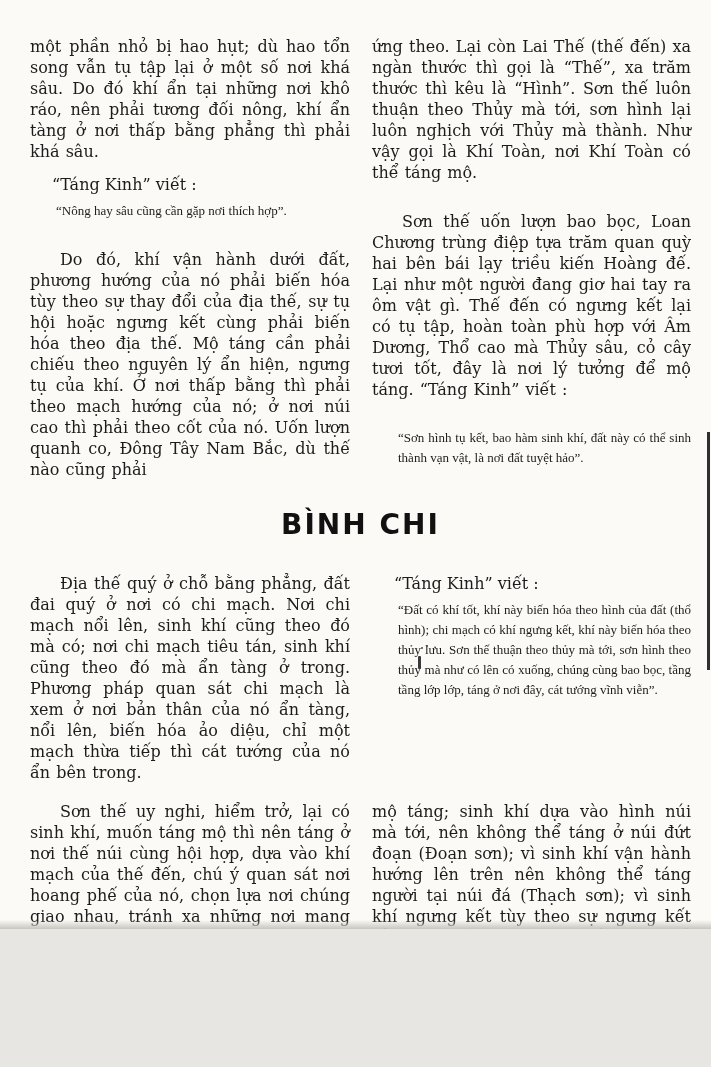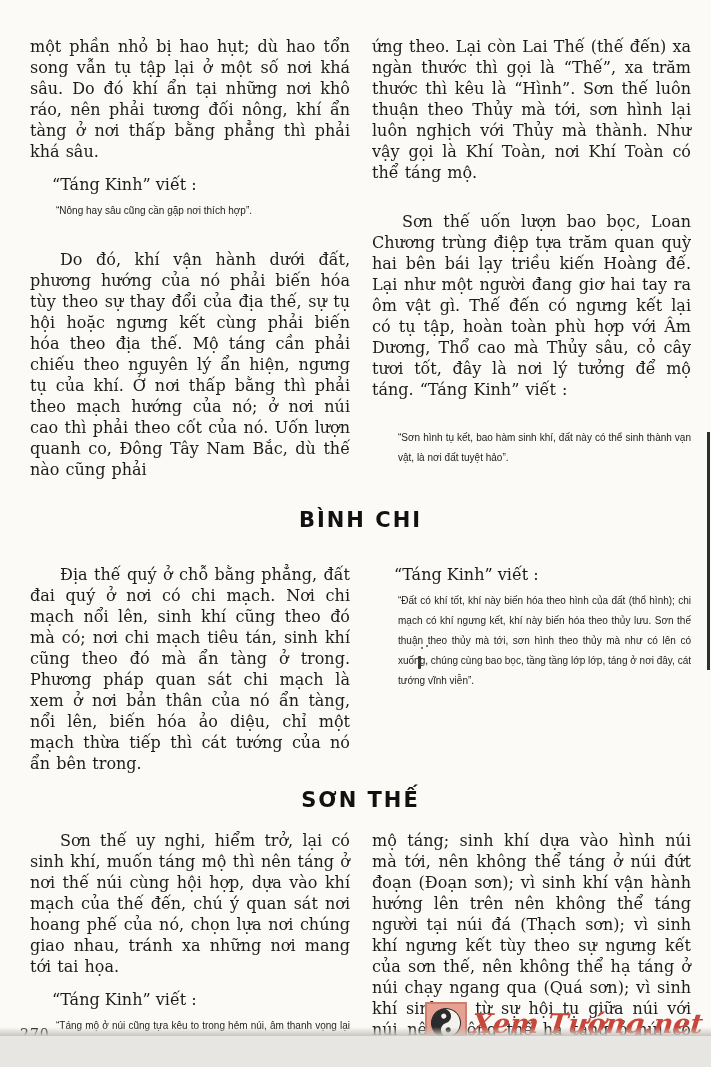--- a/index.html
+++ b/index.html
@@ -1,18 +1,18 @@
 <!DOCTYPE html>
 <html lang="vi"><head>
 <meta charset="utf-8">
 <style>
   html,body{margin:0;padding:0;background:#e8e6e2;}
   .page{
     position:relative;
-    width:711px;height:1036px;
+    width:711px;height:929px;
     margin:0 auto;
     background:#fbfaf6;
     overflow:hidden;
     color:#1c1c1c;
     font-family:"DejaVu Serif", serif;
   }
   .content{
     padding:36px 20px 0 30px;
   }
   .cols{
@@ -30,29 +30,29 @@
     word-spacing:1px;
   }
   .indent{text-indent:30px;}
   .tk-label{
     font-size:16px;
     line-height:21px;
     font-weight:normal;
     margin:12px 0 6px 22px;
   }
   .quote{
-    font-family:Liberation Sans, sans-serif;
-    font-size:10px;
+    font-family:Liberation Serif, serif;
+    font-size:13px;
     line-height:20px;
     text-align:justify;
     margin:6px 0 8px 26px;
   }
   .section-heading{
     font-family:"DejaVu Sans", sans-serif;
-    font-size:21px;
+    font-size:28px;
     font-weight:bold;
     letter-spacing:2px;
     text-align:center;
     margin:0;
     color:#111;
   }
   .heading-binh{margin-top:28px;}
   .heading-son{margin-top:14px;}
   .cols-binh{margin-top:32px;}
   .cols-son{margin-top:18px;}
@@ -142,21 +142,20 @@
     <div class="cols cols-binh">
       <div class="col-left">
         <p class="body indent">Địa thế quý ở chỗ bằng phẳng, đất đai quý ở nơi có chi mạch. Nơi chi mạch nổi lên, sinh khí cũng theo đó mà có; nơi chi mạch tiêu tán, sinh khí cũng theo đó mà ẩn tàng ở trong. Phương pháp quan sát chi mạch là xem ở nơi bản thân của nó ẩn tàng, nổi lên, biến hóa ảo diệu, chỉ một mạch thừa tiếp thì cát tướng của nó ẩn bên trong.</p>
       </div>
       <div class="col-right">
         <p class="tk-label" style="margin-top:0;">“Táng Kinh” viết :</p>
         <p class="quote">“Đất có khí tốt, khí này biến hóa theo hình của đất (thổ hình); chi mạch có khí ngưng kết, khí này biến hóa theo thủy lưu. Sơn thế thuận theo thủy mà tới, sơn hình theo thủy mà như có lên có xuống, chúng cùng bao bọc, tầng tầng lớp lớp, táng ở nơi đây, cát tướng vĩnh viễn”.</p>
       </div>
     </div>
 
-    <h2 class="section-heading heading-son">SƠN THẾ</h2>
     <div class="cols cols-son">
       <div class="col-left">
         <p class="body indent">Sơn thế uy nghi, hiểm trở, lại có sinh khí, muốn táng mộ thì nên táng ở nơi thế núi cùng hội hợp, dựa vào khí mạch của thế đến, chú ý quan sát nơi hoang phế của nó, chọn lựa nơi chúng giao nhau, tránh xa những nơi mang tới tai họa.</p>
         <p class="tk-label">“Táng Kinh” viết :</p>
         <p class="quote">“Táng mộ ở núi cũng tựa kêu to trong hẻm núi, âm thanh vọng lại rất nhanh”.</p>
         <p class="body indent para-gap">Có một số núi không thể táng mộ. Ngũ khí lấy sinh khí của Âm Dương mà điều hòa nên núi trẻ (Đồng sơn) không thể dùng để</p>
       </div>
       <div class="col-right">
         <p class="body">mộ táng; sinh khí dựa vào hình núi mà tới, nên không thể táng ở núi đứt đoạn (Đoạn sơn); vì sinh khí vận hành hướng lên trên nên không thể táng người tại núi đá (Thạch sơn); vì sinh khí ngưng kết tùy theo sự ngưng kết của sơn thế, nên không thể hạ táng ở núi chạy ngang qua (Quá sơn); vì sinh khí sinh ra từ sự hội tụ giữa núi với núi nên không thể hạ táng ở núi cô độc (Độc sơn), lẻ loi.</p>
         <p class="tk-label">“Táng Kinh” viết :</p>

